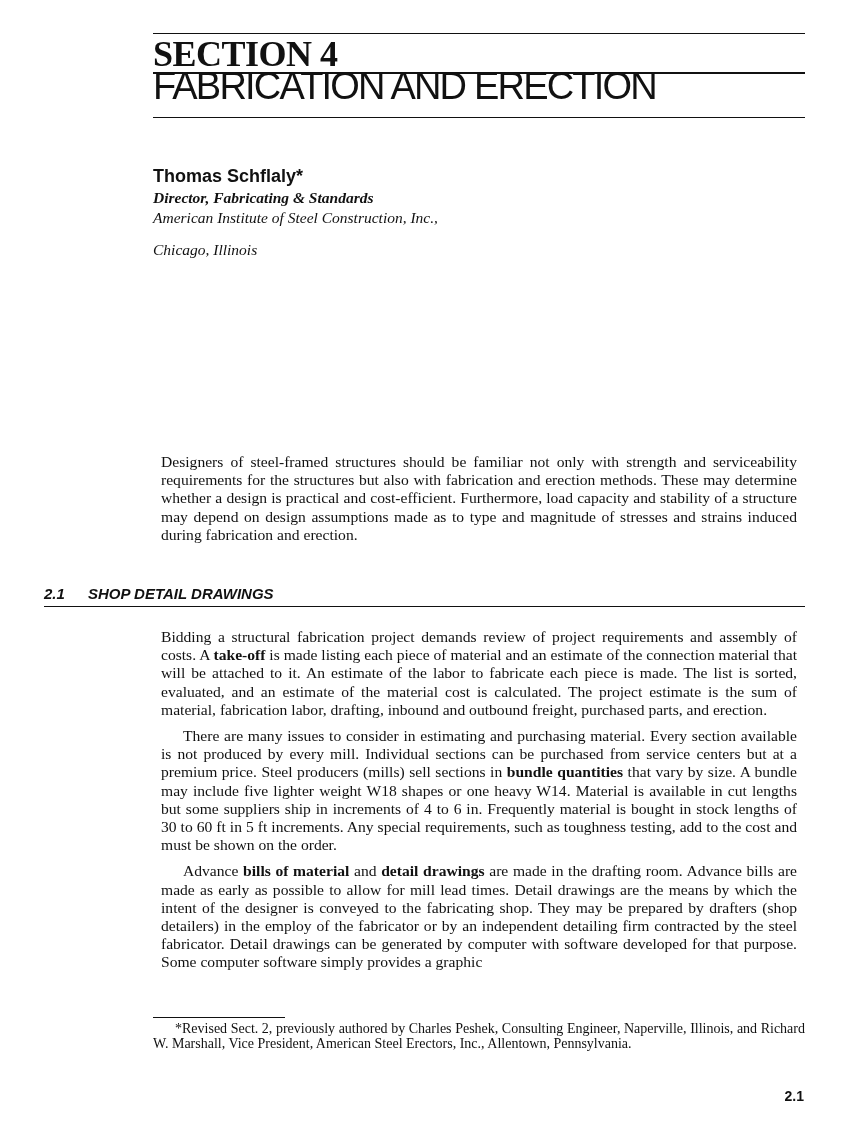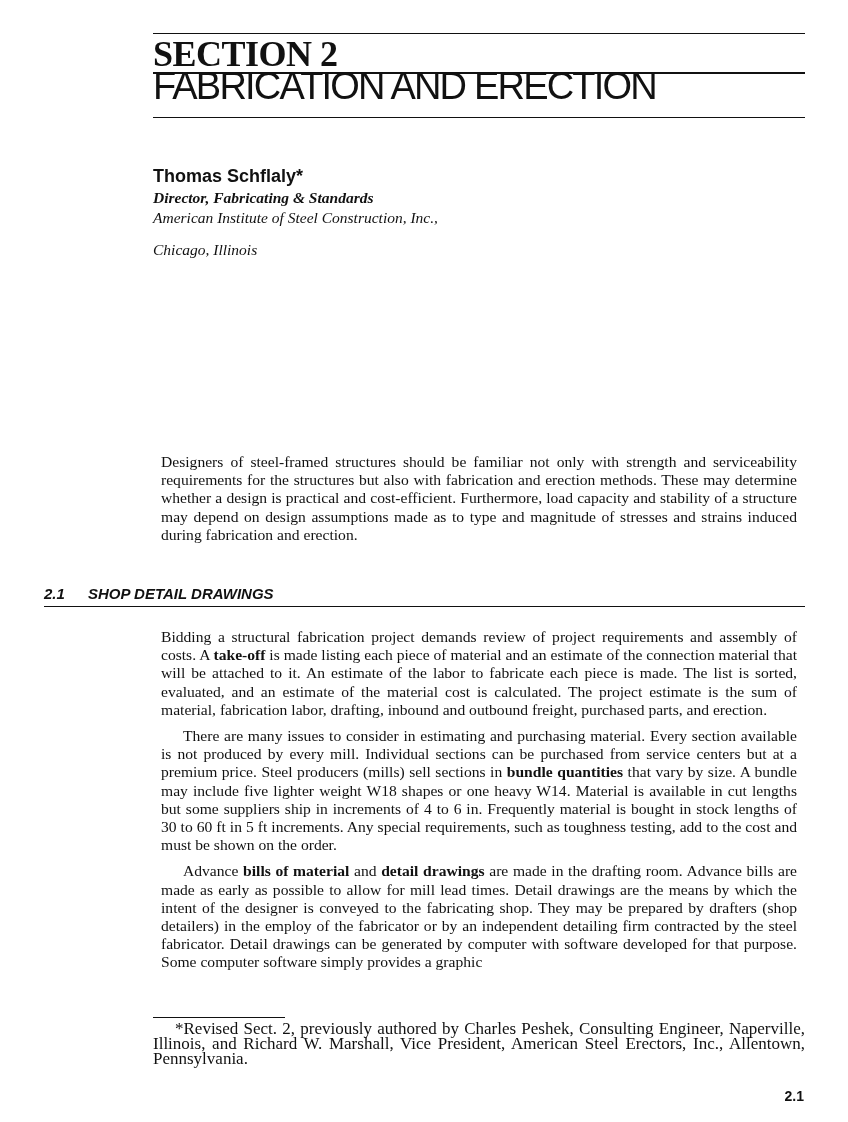--- a/index.html
+++ b/index.html
@@ -10,29 +10,29 @@
     .rule { position:absolute; background:#111; }
     .sec-num { left:153px; top:34px; font-size:36px; font-weight:bold; letter-spacing:-0.5px; line-height:40px; transform:scaleY(1.0); }
     .sec-title { left:153px; top:64px; font-size:38px; font-weight:normal; letter-spacing:-1.8px; line-height:44px; }
     .author { left:153px; top:165px; font-size:18px; font-weight:bold; line-height:22px; }
     .aff { left:153px; font-size:15.5px; font-style:italic; line-height:20px; }
     .para { position:absolute; left:153px; width:652px; font-size:15.6px; line-height:18.2px; text-align:justify; }
     .para p { margin:8px; text-align:justify; }
     .para p.indent { text-indent:22px; }
     .h2 { left:44px; top:583px; font-size:15px; font-weight:bold; font-style:italic; line-height:22px; }
     .h2 .num { display:inline-block; width:44px; }
-    .foot { position:absolute; left:153px; top:1021px; width:652px; font-size:17px; line-height:15px; text-align:justify; }
+    .foot { position:absolute; left:153px; top:1021px; width:652px; font-size:14px; line-height:15px; text-align:justify; }
     .foot p { margin:0; text-indent:22px; }
     .pagenum { right:44px; top:1088px; font-size:14px; font-weight:bold; }
   </style>
 </head>
 <body>
 
 <div class="rule" style="left:153px; top:33px; width:652px; height:1px;"></div>
-<div class="abs serif sec-num">SECTION 2</div>
+<div class="abs serif sec-num">SECTION 4</div>
 <div class="rule" style="left:153px; top:72px; width:652px; height:2px;"></div>
 <div class="abs sans sec-title">FABRICATION AND ERECTION</div>
 <div class="rule" style="left:153px; top:117px; width:652px; height:1px;"></div>
 
 <div class="abs sans author">Thomas Schflaly*</div>
 <div class="abs serif aff" style="top:188px;font-weight:bold;">Director, Fabricating &amp; Standards</div>
 <div class="abs serif aff" style="top:208px;">American Institute of Steel Construction, Inc.,</div>
 <div class="abs serif aff" style="top:240px;">Chicago, Illinois</div>
 
 <div class="para serif" style="top:445px;">

